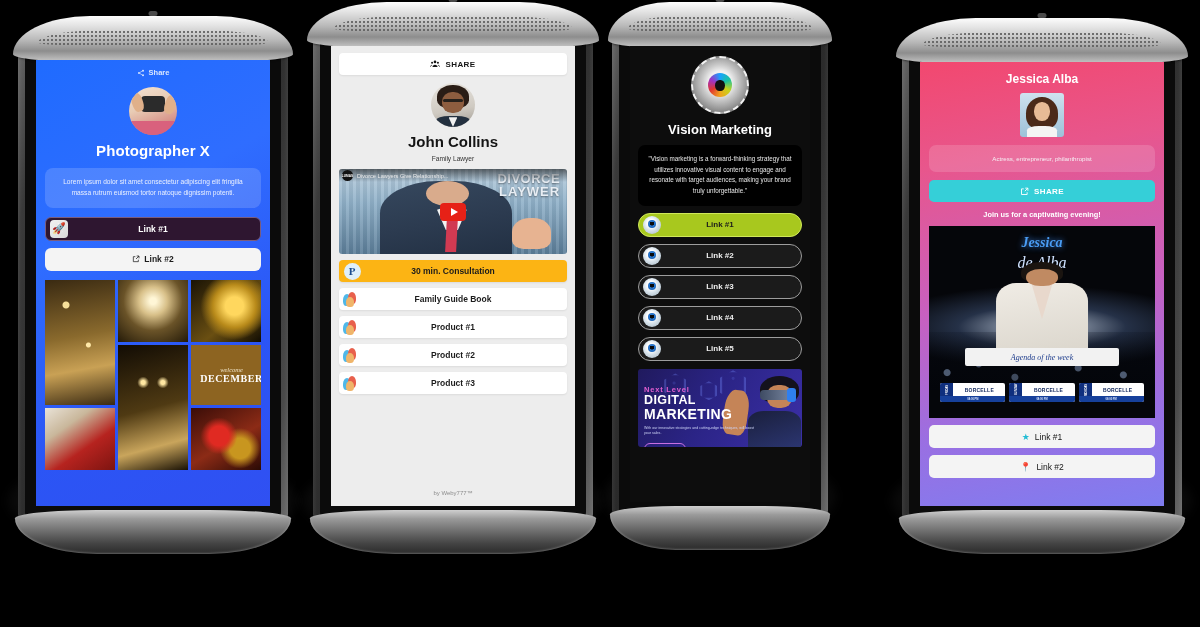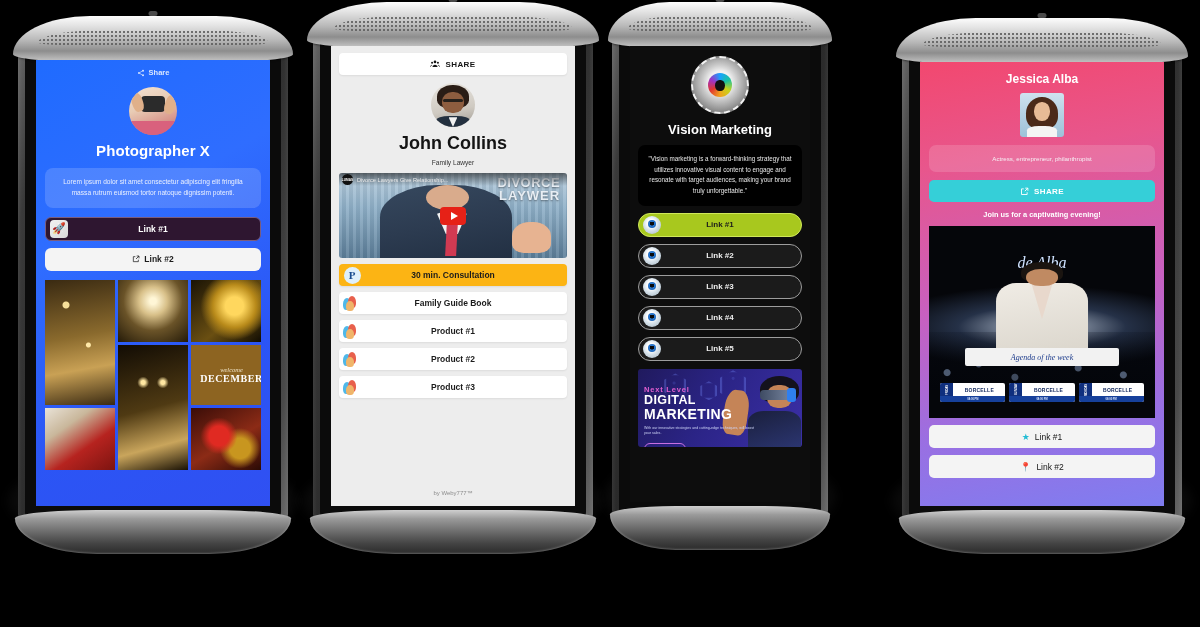--- a/index.html
+++ b/index.html
@@ -82,21 +82,21 @@
       radial-gradient(circle at 40% 45%, #e02a22 0 18%, transparent 34%),
       radial-gradient(circle at 70% 65%, #c8961f 0 16%, transparent 32%),
       linear-gradient(150deg,#3a0d08,#8c2b16 55%,#2a0a05); }
 
   
   #p2 .scr{ background:#ededed; }
   .p2-share{ margin:7px 8px 0; height:22px; background:#fff; border-radius:4px;
       display:flex;align-items:center;justify-content:center; gap:5px;
       color:#161616; font-size:8px; font-weight:700; letter-spacing:.4px;
       box-shadow:0 1px 2px rgba(0,0,0,.08); }
-  .p2-name{ text-align:center; color:#141414; font-size:18px; font-weight:700; margin-top:6px; }
+  .p2-name{ text-align:center; color:#141414; font-size:15px; font-weight:700; margin-top:6px; }
   .p2-role{ text-align:center; color:#333; font-size:6.6px; margin-top:5px; }
   .video{ margin:7px 8px 0; height:85px; border-radius:3px; overflow:hidden; position:relative;
       background:linear-gradient(180deg,#b9cede 0%,#8fb0c8 40%,#5b7d98 100%); }
   .vid-sky{ position:absolute; inset:0;
       background:repeating-linear-gradient(90deg, rgba(255,255,255,.10) 0 3px, rgba(0,0,0,.05) 3px 7px); }
   .vid-man{ position:absolute; left:18%; bottom:0; width:58%; height:86%;
       background:linear-gradient(170deg,#36485e 0%,#2c3b50 55%,#223043 100%);
       border-radius:44% 44% 0 0; }
   .vid-head{ position:absolute; left:38%; top:14%; width:19%; height:30%;
       background:#d9ab8c; border-radius:50%; }
@@ -506,20 +506,21 @@
           <svg width="9" height="9" viewBox="0 0 24 24">
             <path d="M14 3h7v7M21 3l-8 8" stroke="#fff" stroke-width="2.4" fill="none"></path>
             <path d="M19 14v6H4V5h6" stroke="#fff" stroke-width="2.4" fill="none"></path>
           </svg>
           <span>SHARE</span>
         </div>
         <div class="p4-tag">Join us for a captivating evening!</div>
 
         <div class="poster">
           <div class="po-glow"></div>
+          <div class="po-t1">Jessica</div>
           <div class="po-t2">de Alba</div>
           <div class="po-crowd"></div>
           <div class="po-fig">
             <div class="suit"></div>
               <div class="vee"></div>
               <div class="hair"></div>
               <div class="face"></div>
           </div>
           <div class="po-ag">Agenda of the week</div>
           <div class="po-cards">

